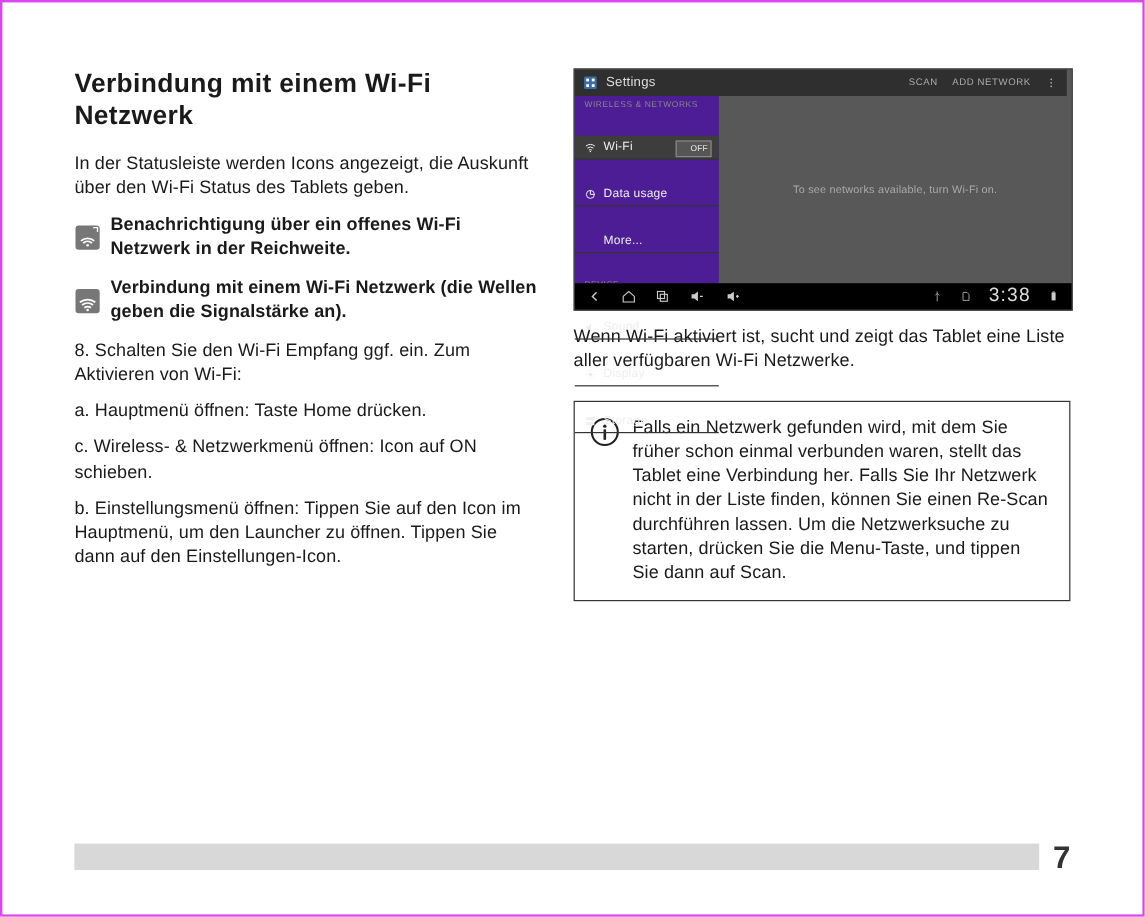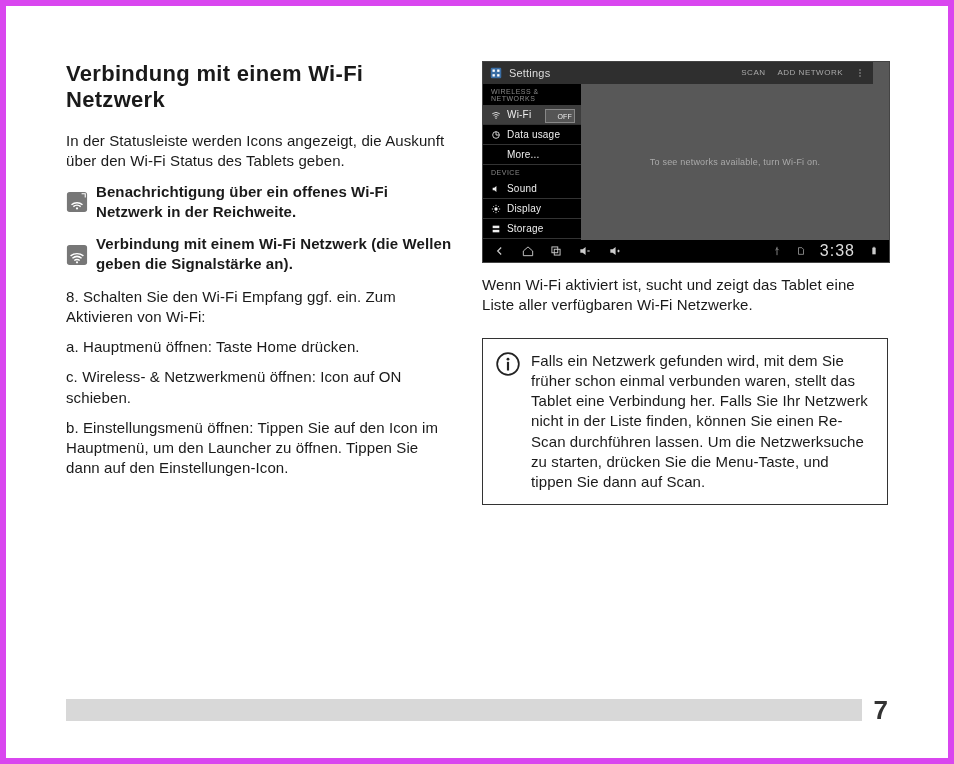--- a/index.html
+++ b/index.html
@@ -8,21 +8,21 @@
     background: #fff;
     font-family: Arial, Helvetica, sans-serif;
     color: #1a1a1a;
     width: 954px;
     height: 764px;
   }
   .page {
     box-sizing: border-box;
     width: 954px;
     height: 764px;
-    border: 6px solid #d946ef;
+    border: 2px solid #d946ef;
     padding: 55px 60px 34px 60px;
     position: relative;
   }
   .content {
     position: relative;
     height: 570px;
   }
   .cols {
     display: flex;
     gap: 28px;
@@ -96,35 +96,35 @@
     background: #585858;
     border: 1px solid #444;
     width: 100%;
     height: 200px;
     position: relative;
     color: #ddd;
     font-size: 10px;
     letter-spacing: .2px;
   }
   .shot .topbar {
-    position: absolute; left:0; right:16px; top:0; height: 22px;
+    position: absolute; left:0; right:4px; top:0; height: 22px;
     background: #2f2f2f; display:flex; align-items:center;
     font-size: 11px;
   }
   .shot .topbar .app {
     display:flex; align-items:center; gap:6px; padding-left:6px;
   }
   .shot .topbar .spacer { flex:1; }
   .shot .topbar .actions { display:flex; gap:12px; padding-right:8px; font-size:8px; color:#aaa;}
   .shot .topbar .actions span { letter-spacing:.5px; }
   .shot .body { position:absolute; top:22px; bottom:22px; left:0; right:0; display:flex; }
   .shot .side {
-    width: 98px;
-    background:#000000;
-    display:flex; flex-direction:column;
+    width: 120px;
+    background:#4c1d95;
+    display:flex; flex-direction:column;gap:19px;
   }
   .shot .side .label {
     color:#888; font-size:7px; padding:4px 8px 3px;
     letter-spacing:.5px;
   }
   .shot .side .row {
     display:flex; align-items:center; gap:6px;
     padding: 4px 8px; font-size:10px; color:#eee;
     border-bottom: 1px solid #333;
     position:relative;

